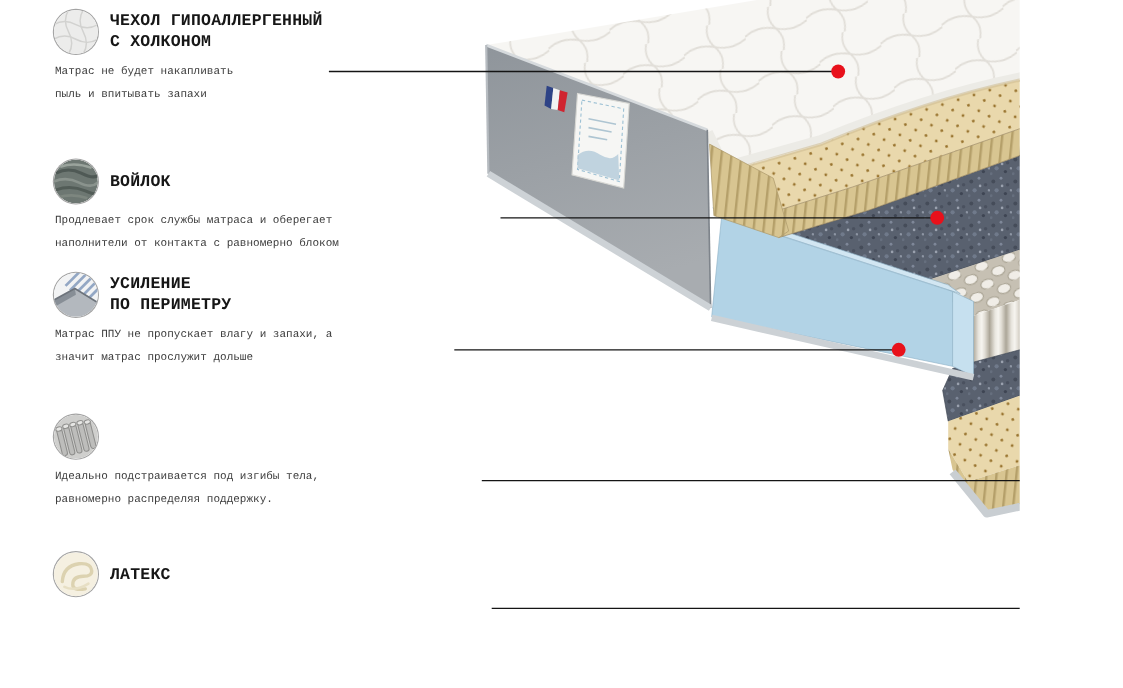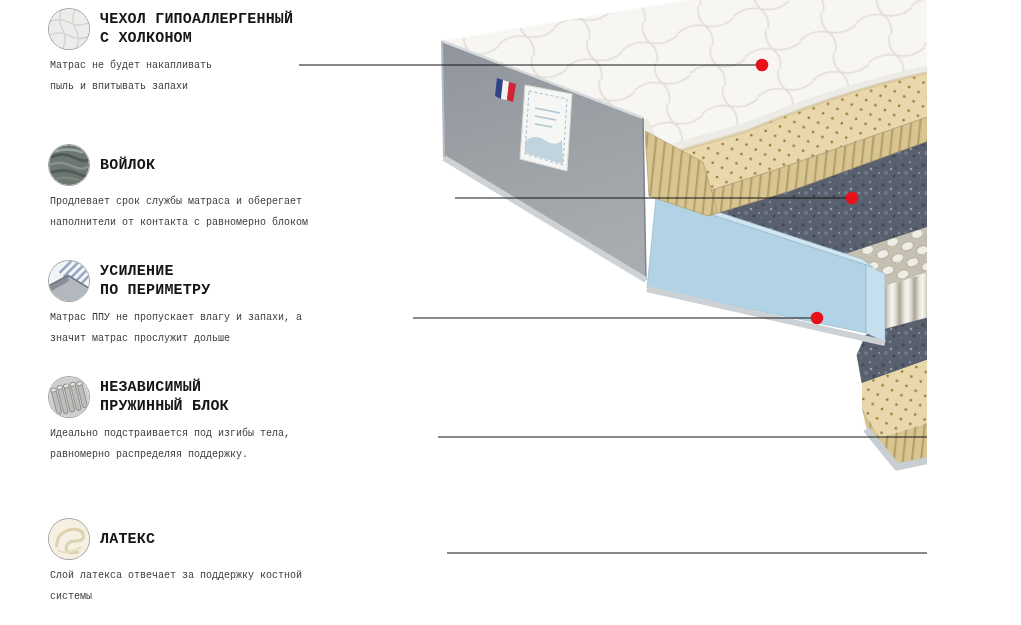--- a/index.html
+++ b/index.html
@@ -176,21 +176,21 @@
             <path d="M4,36 Q18,32 32,37" stroke="#7d867f" stroke-width="2.5"></path>
           </g>
         </svg>
       </span>
       <h3 class="title">ВОЙЛОК</h3>
     </div>
     <p class="desc">Продлевает срок службы матраса  и оберегает
 наполнители от контакта с равномерно блоком</p>
   </section>
 
-  <section class="callout" style="top:260px">
+  <section class="callout" style="top:247px">
     <div class="head">
       <span class="icon">
         <svg viewBox="0 0 42 42">
           <circle cx="21" cy="21" r="21" fill="#f2f3f4"></circle>
           <g stroke="#93a7c4" stroke-width="2.6" fill="none" transform="rotate(45 21 21)">
             <line x1="8" y1="-8" x2="8" y2="22"></line>
             <line x1="14" y1="-8" x2="14" y2="22"></line>
             <line x1="20" y1="-8" x2="20" y2="22"></line>
             <line x1="26" y1="-8" x2="26" y2="22"></line>
             <line x1="32" y1="-8" x2="32" y2="22"></line>
@@ -223,35 +223,31 @@
             <g fill="#e6e6e4" stroke="#90908e" stroke-width="1">
               <ellipse cx="7" cy="10" rx="3" ry="2"></ellipse>
               <ellipse cx="14" cy="9" rx="3" ry="2"></ellipse>
               <ellipse cx="21" cy="9" rx="3" ry="2"></ellipse>
               <ellipse cx="28" cy="9" rx="3" ry="2"></ellipse>
               <ellipse cx="35" cy="10" rx="3" ry="2"></ellipse>
             </g>
           </g>
         </svg>
       </span>
-      <h3 class="title">НЕЗАВИСИМЫЙ
-ПРУЖИННЫЙ БЛОК</h3>
     </div>
     <p class="desc">Идеально подстраивается под изгибы тела,
 равномерно распределяя поддержку.</p>
   </section>
 
-  <section class="callout" style="top:518px">
+  <section class="callout" style="top:501px">
     <div class="head">
       <span class="icon">
         <svg viewBox="0 0 42 42">
           <circle cx="21" cy="21" r="21" fill="#f5f0e1"></circle>
           <path d="M8,28 Q9,13 24,11 Q35,10 36,17 Q37,23 28,23 Q18,23 18,31 Q18,37 30,35" stroke="#dcd2b0" stroke-width="3.2" fill="none" stroke-linecap="round"></path>
           <path d="M10,33 Q20,38 33,30" stroke="#e7dfc4" stroke-width="2.4" fill="none" stroke-linecap="round"></path>
         </svg>
       </span>
       <h3 class="title">ЛАТЕКС</h3>
     </div>
-    <p class="desc">Слой латекса отвечает за поддержку костной
-системы</p>
   </section>
 
 </div>
 
 </body></html>

